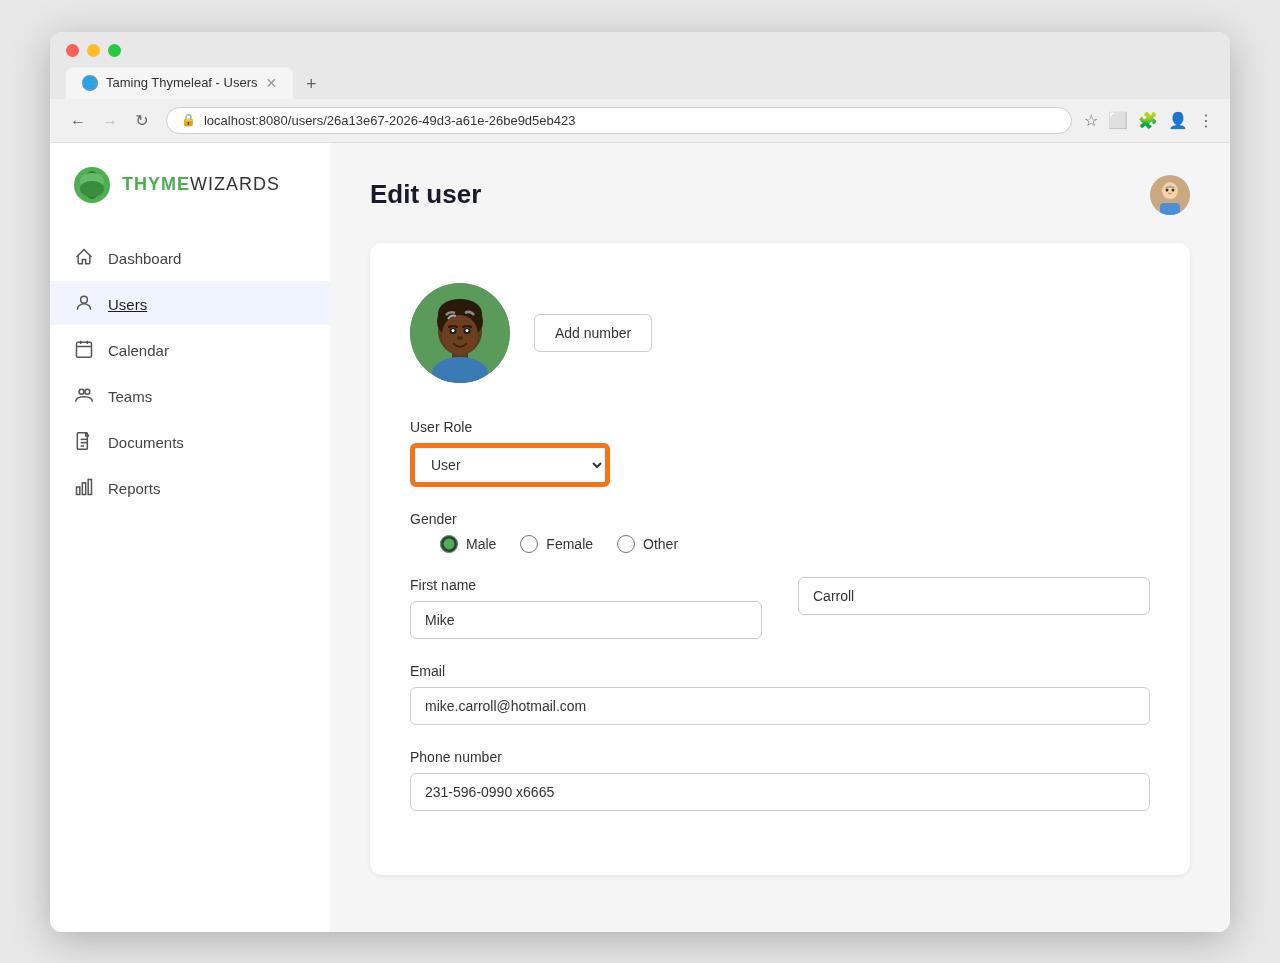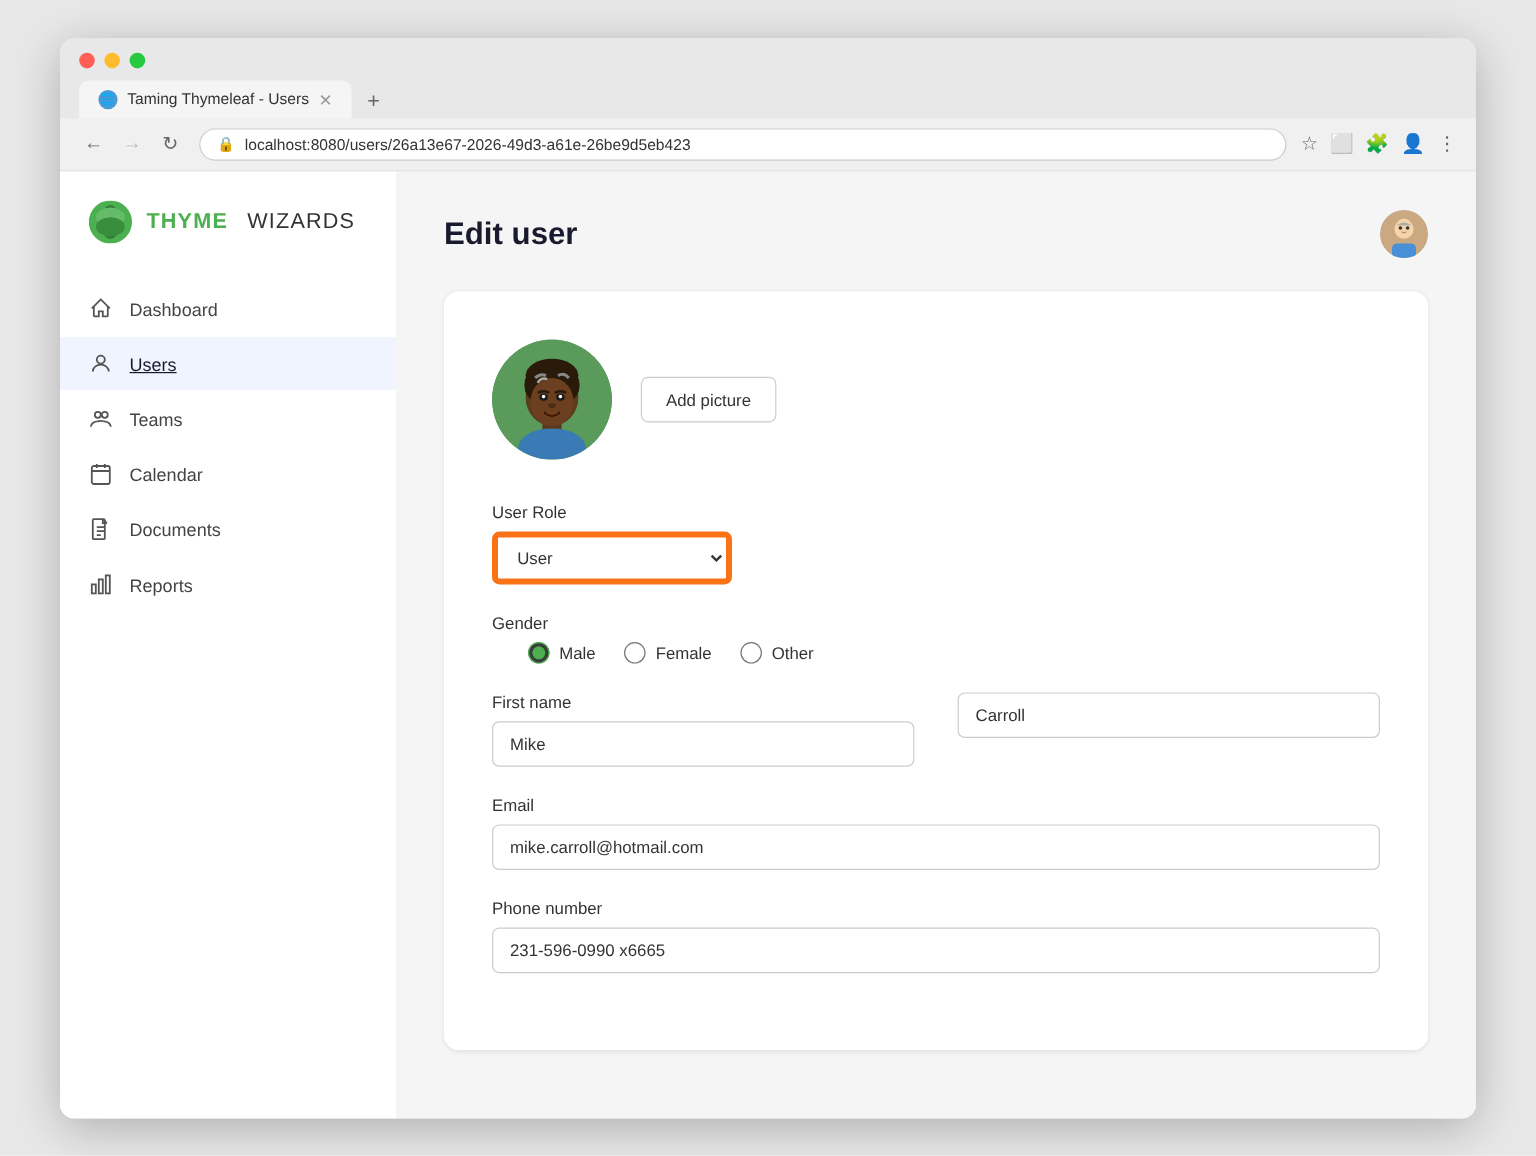--- a/index.html
+++ b/index.html
@@ -175,21 +175,21 @@
     }
 
     .logo-icon {
       width: 36px;
       height: 36px;
     }
 
     .logo-text {
       display: flex;
       align-items: baseline;
-      gap: 16px;
+      gap: 0;
     }
 
     .logo-thyme {
       font-size: 18px;
       font-weight: 700;
       color: #4caf50;
       letter-spacing: 1px;
     }
 
     .logo-wizards {
@@ -446,40 +446,40 @@
               <circle cx="12" cy="8" r="4"></circle>
               <path d="M4 20c0-4 3.6-7 8-7s8 3 8 7"></path>
             </svg>
           </span>
           <span>Users</span>
         </li>
 
         <li class="nav-item">
           <span class="nav-icon">
             <svg width="20" height="20" viewBox="0 0 24 24" fill="none" stroke="currentColor" stroke-width="1.8">
+              <rect x="3" y="4" width="18" height="18" rx="2"></rect>
+              <line x1="3" y1="9" x2="21" y2="9"></line>
+              <line x1="8" y1="2" x2="8" y2="6"></line>
+              <line x1="16" y1="2" x2="16" y2="6"></line>
+            </svg>
+          </span>
+          <span>Calendar</span>
+        </li>
+
+        <li class="nav-item">
+          <span class="nav-icon">
+            <svg width="20" height="20" viewBox="0 0 24 24" fill="none" stroke="currentColor" stroke-width="1.8">
               <circle cx="9" cy="8" r="3"></circle>
               <path d="M2 20c0-3 3-5.5 7-5.5"></path>
               <circle cx="16" cy="8" r="3"></circle>
               <path d="M22 20c0-3-3-5.5-7-5.5"></path>
               <path d="M9 14.5c1-.3 2-.5 3-.5s2 .2 3 .5"></path>
             </svg>
           </span>
           <span>Teams</span>
-        </li>
-
-        <li class="nav-item">
-          <span class="nav-icon">
-            <svg width="20" height="20" viewBox="0 0 24 24" fill="none" stroke="currentColor" stroke-width="1.8">
-              <rect x="3" y="4" width="18" height="18" rx="2"></rect>
-              <line x1="3" y1="9" x2="21" y2="9"></line>
-              <line x1="8" y1="2" x2="8" y2="6"></line>
-              <line x1="16" y1="2" x2="16" y2="6"></line>
-            </svg>
-          </span>
-          <span>Calendar</span>
         </li>
 
         <li class="nav-item">
           <span class="nav-icon">
             <svg width="20" height="20" viewBox="0 0 24 24" fill="none" stroke="currentColor" stroke-width="1.8">
               <rect x="4" y="2" width="12" height="20" rx="1"></rect>
               <path d="M14 2l4 4"></path>
               <path d="M14 2v4h4"></path>
               <line x1="8" y1="10" x2="16" y2="10"></line>
               <line x1="8" y1="14" x2="16" y2="14"></line>
@@ -554,21 +554,21 @@
 
               <path d="M44 61 Q50 66 56 61" stroke="#3a1a08" stroke-width="2" fill="none" stroke-linecap="round"></path>
 
               <path d="M44 61 Q50 65 56 61" fill="#8b4513" opacity="0.5"></path>
 
               <path d="M36 32 Q40 28 45 30" stroke="#888" stroke-width="2.5" fill="none"></path>
               <path d="M38 36 Q41 31 46 33" stroke="#aaa" stroke-width="2" fill="none"></path>
               <path d="M55 30 Q60 27 64 32" stroke="#888" stroke-width="2.5" fill="none"></path>
             </svg>
           </div>
-          <button class="add-picture-btn">Add picture</button>
+          <button class="add-picture-btn">Add number</button>
         </div>
 
         <div class="form-group">
           <label class="form-label">User Role</label>
           <select class="form-select">
             <option value="User" selected="">User</option>
             <option value="Admin">Admin</option>
             <option value="Manager">Manager</option>
           </select>
         </div>

